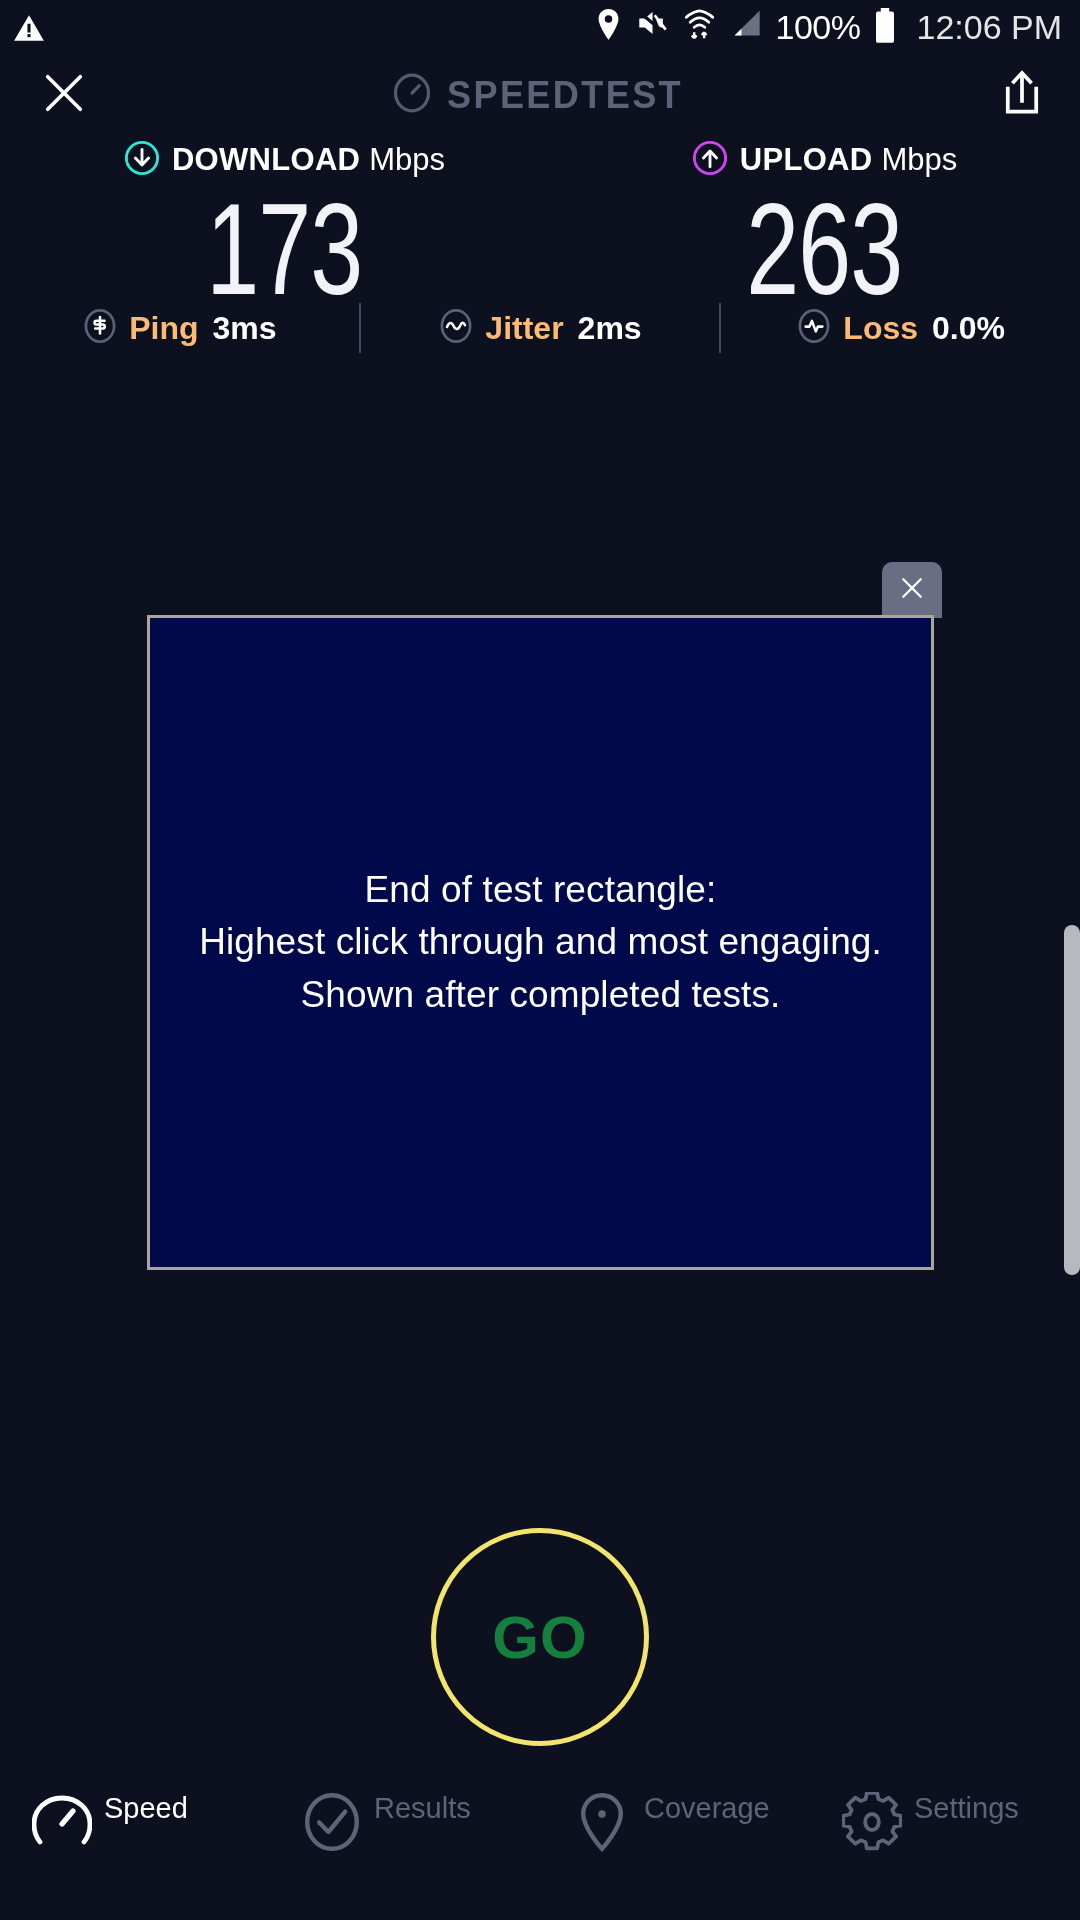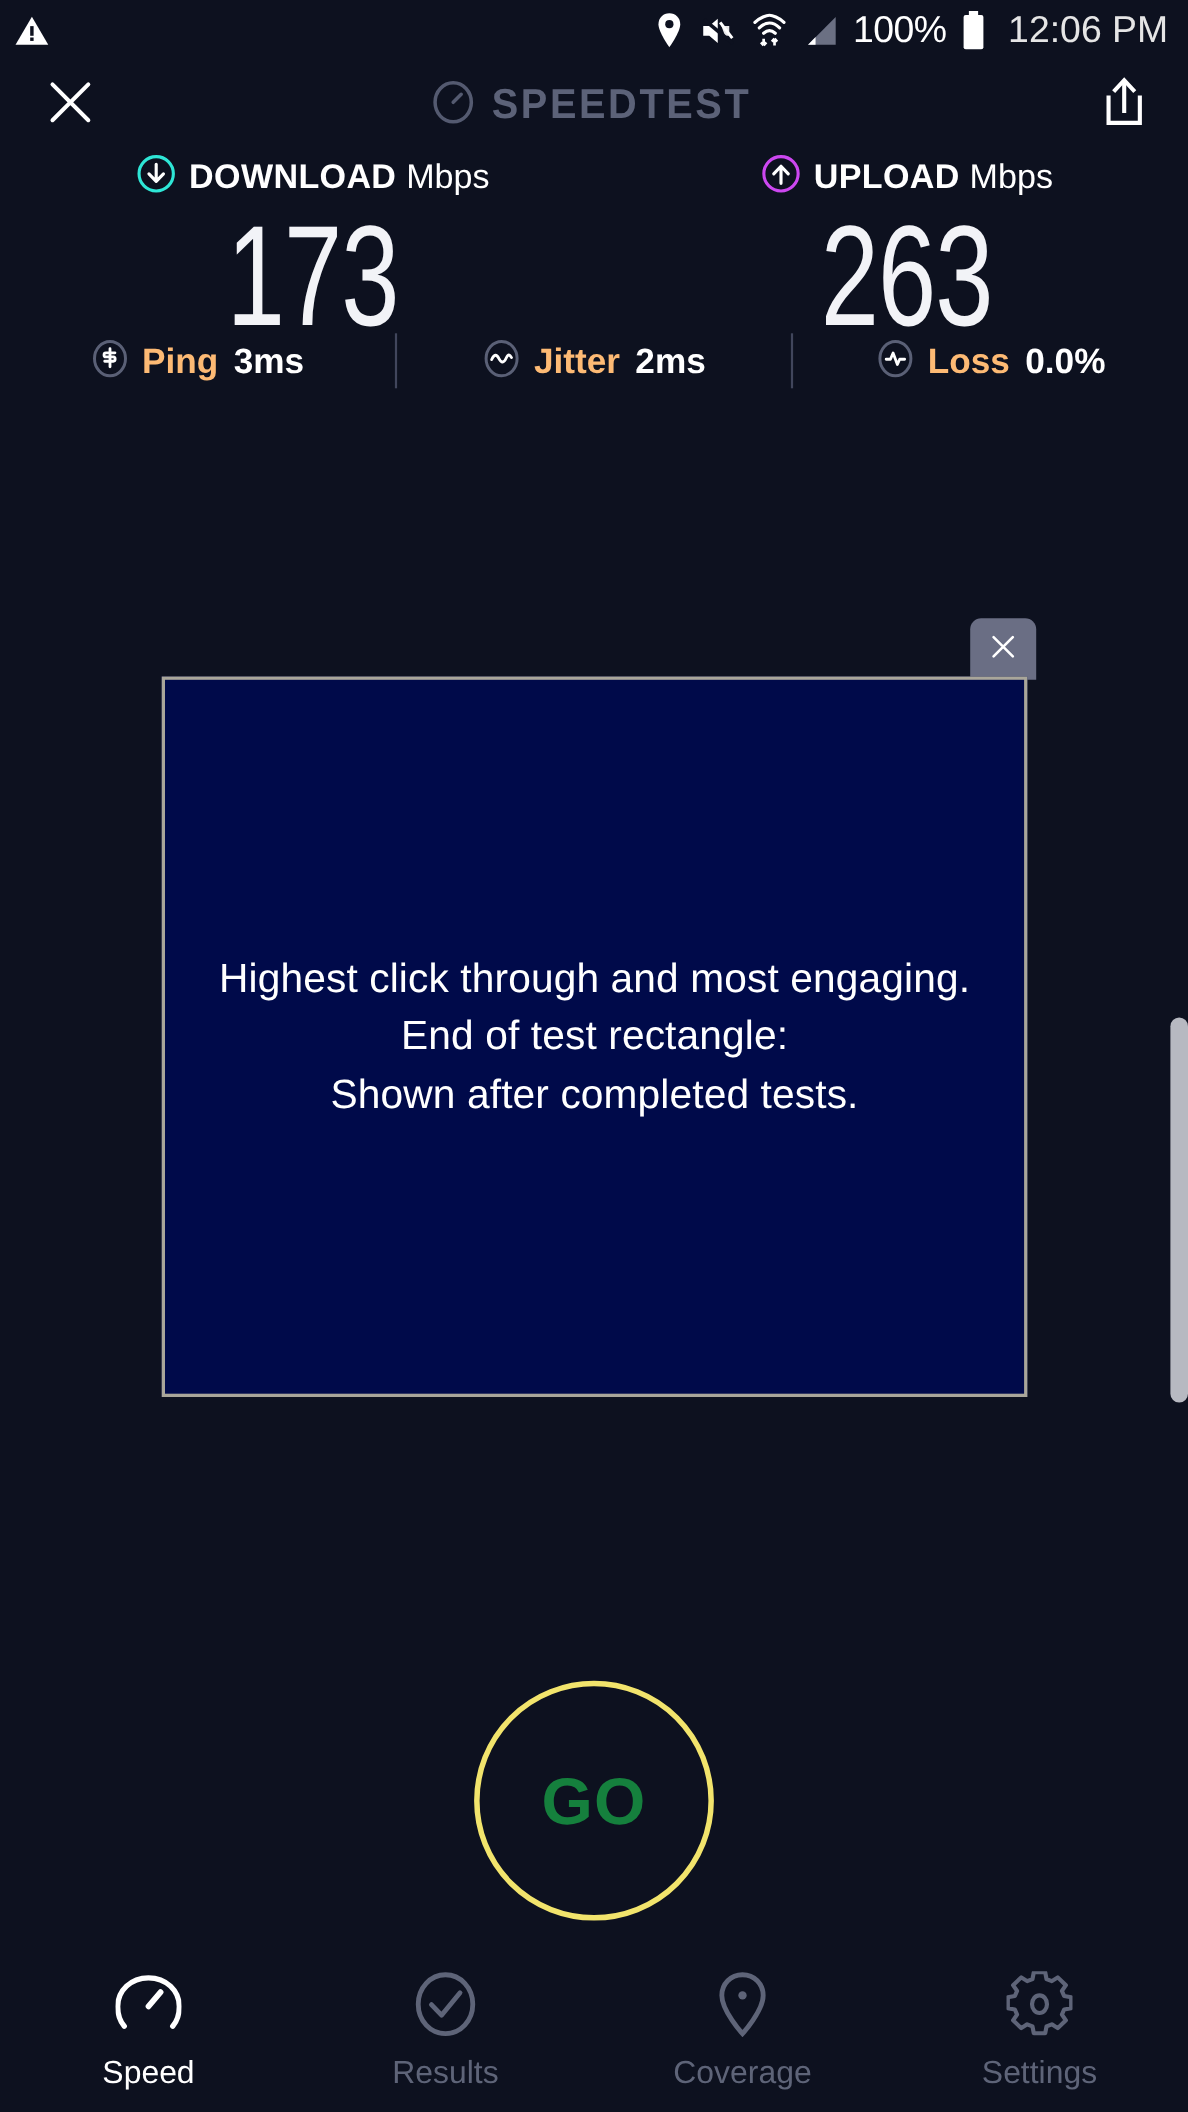--- a/index.html
+++ b/index.html
@@ -12,21 +12,21 @@
     overflow:hidden;
   }
 
   
   #status-bar{
     position:absolute; left:0; top:0; width:1080px; height:55px;
     display:flex; align-items:center; justify-content:space-between;
     padding:0 18px 0 12px;
   }
   #status-left{ display:flex; align-items:center; gap:10px; }
-  #status-right{ display:flex; align-items:center; gap:14px; }
+  #status-right{ display:flex; align-items:flex-start; gap:14px; }
   .sb-icon{ display:flex; align-items:center; }
   #battery-pct{
     font-size:34px; font-weight:400; letter-spacing:-0.5px; color:#fff;
     font-family:"Liberation Sans", sans-serif;
   }
   #clock{
     font-size:34px; font-weight:400; color:#e5e5e5; margin-left:6px;
     letter-spacing:0px;
   }
 
@@ -120,22 +120,22 @@
   #go-label{
     font-size:60px; font-weight:700; color:#15803d; letter-spacing:1px;
   }
 
   
   #bottom-nav{
     position:absolute; left:0; bottom:0; width:1080px; height:140px;
     display:flex;
   }
   .nav-item{
-    flex:1; display:flex; flex-direction:column; align-items:center;
-    justify-content:flex-start; padding-top:12px; gap:12px; cursor:pointer;
+    flex:1; display:flex; flex-direction:row; align-items:flex-start;
+    justify-content:flex-start; padding-top:12px; gap:12px; cursor:pointer;padding-left:32px;
   }
   .nav-label{ font-size:29px; font-weight:400; }
   .nav-item.active .nav-label{ color:#ffffff; }
   .nav-item .nav-label{ color:#5e6478; }
 </style>
 </head>
 <body>
 
 <div id="status-bar">
   <div id="status-left">
@@ -295,22 +295,22 @@
 <div id="ad-container">
   <div id="ad-close">
     <span>
       <svg width="30" height="30" viewBox="0 0 24 24">
         <path d="M5 5 L19 19 M19 5 L5 19" stroke="#ffffff" stroke-width="1.9" fill="none" stroke-linecap="round"></path>
       </svg>
     </span>
   </div>
   <div id="ad-rect">
     <div id="ad-text">
+      <div>End of test rectangle:</div>
       <div>Highest click through and most engaging.</div>
-      <div>End of test rectangle:</div>
       <div>Shown after completed tests.</div>
     </div>
   </div>
   <div id="scrollbar"></div>
 </div>
 
 <div id="go-button">
   <span id="go-label">GO</span>
 </div>
 

